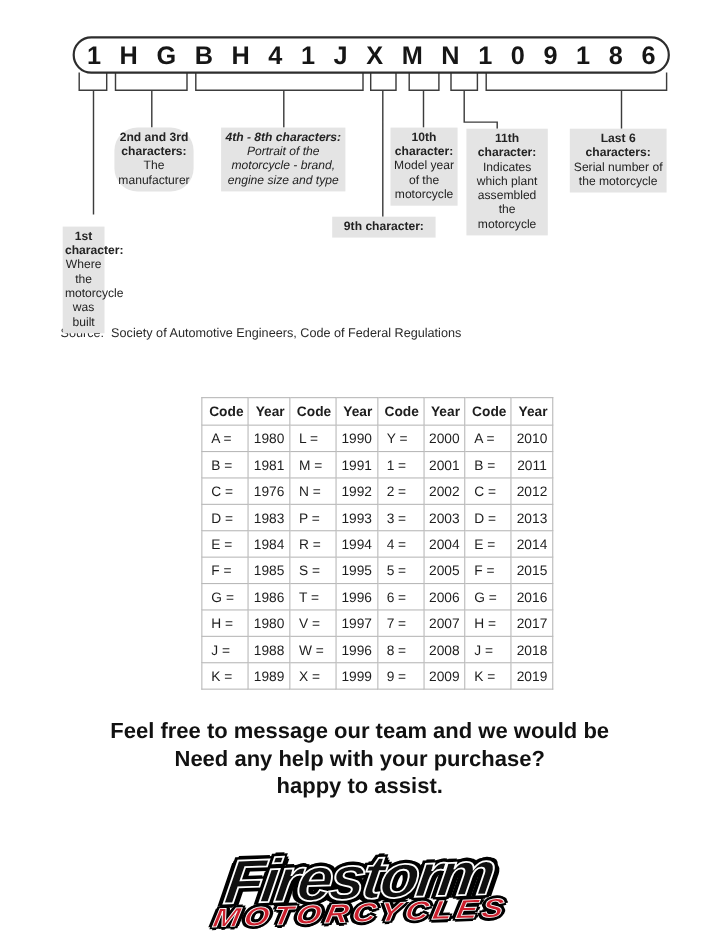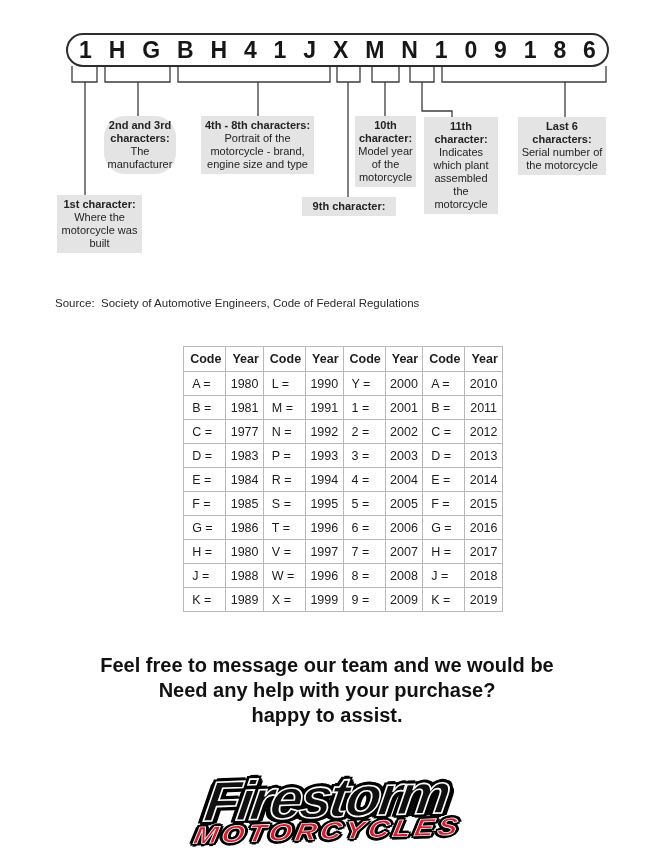--- a/index.html
+++ b/index.html
@@ -16,33 +16,33 @@
     padding:0 11px; z-index:2;
   }
   .vin-pill span { font-size:23px; font-weight:bold; color:#161616; line-height:1; }
   .bracket-svg { position:absolute; left:0; top:0; z-index:1; }
   .callout {
     position:absolute; background:#e4e4e4; text-align:center;
     font-size:11px; line-height:1.18; color:#232323; padding:3px 2px; z-index:2;
   }
   .co-title { display:block; font-weight:bold; }
   .co-desc  { display:block; font-weight:normal; }
-  .co-first   { left:57px;  top:195px; width:85px;  }
+  .co-first   { left:57px;  top:206px; width:38px;  }
   .co-2nd3rd  { left:104px; top:116px; width:72px;border-radius:21px;  }
-  .co-4th8th  { left:201px; top:116px; width:113px; }
+  .co-4th8th  { left:201px; top:116px; width:113px;font-style:italic; }
   .co-9th     { left:302px; top:197px; width:94px;  }
   .co-10th    { left:355px; top:116px; width:61px;  }
   .co-11th    { left:424px; top:117px; width:74px;  }
   .co-last6   { left:518px; top:117px; width:88px;  }
   .source-note {
     position:absolute; left:55px; top:297px; font-size:11.5px; color:#2a2a2a;
     white-space:pre-wrap;
   }
   
-  .table-wrap { position:absolute; left:0; right:0; top:346px; display:flex; justify-content:center;margin-left:32px; }
+  .table-wrap { position:absolute; left:0; right:0; top:361px; display:flex; justify-content:center;margin-left:32px; }
   table.year-table { border-collapse:collapse; background:#fff; }
   .year-table th, .year-table td {
     border:1px solid #b9b9b9; font-size:12.5px; color:#1d1d1d;
     height:24px; vertical-align:middle;
   }
   .year-table th { font-weight:bold; text-align:left; padding:4px 4px 4px 6px; height:25px; }
   .year-table td.code-cell { width:36px; text-align:left;  padding:3px 0 3px 8px; }
   .year-table td.year-cell { width:37px; text-align:center; padding:3px 4px; }
   
   .help-message {
@@ -164,21 +164,21 @@
           <td class="year-cell">1981</td>
           <td class="code-cell">M =</td>
           <td class="year-cell">1991</td>
           <td class="code-cell">1 =</td>
           <td class="year-cell">2001</td>
           <td class="code-cell">B =</td>
           <td class="year-cell">2011</td>
         </tr>
         <tr>
           <td class="code-cell">C =</td>
-          <td class="year-cell">1977</td>
+          <td class="year-cell">1976</td>
           <td class="code-cell">N =</td>
           <td class="year-cell">1992</td>
           <td class="code-cell">2 =</td>
           <td class="year-cell">2002</td>
           <td class="code-cell">C =</td>
           <td class="year-cell">2012</td>
         </tr>
         <tr>
           <td class="code-cell">D =</td>
           <td class="year-cell">1983</td>

